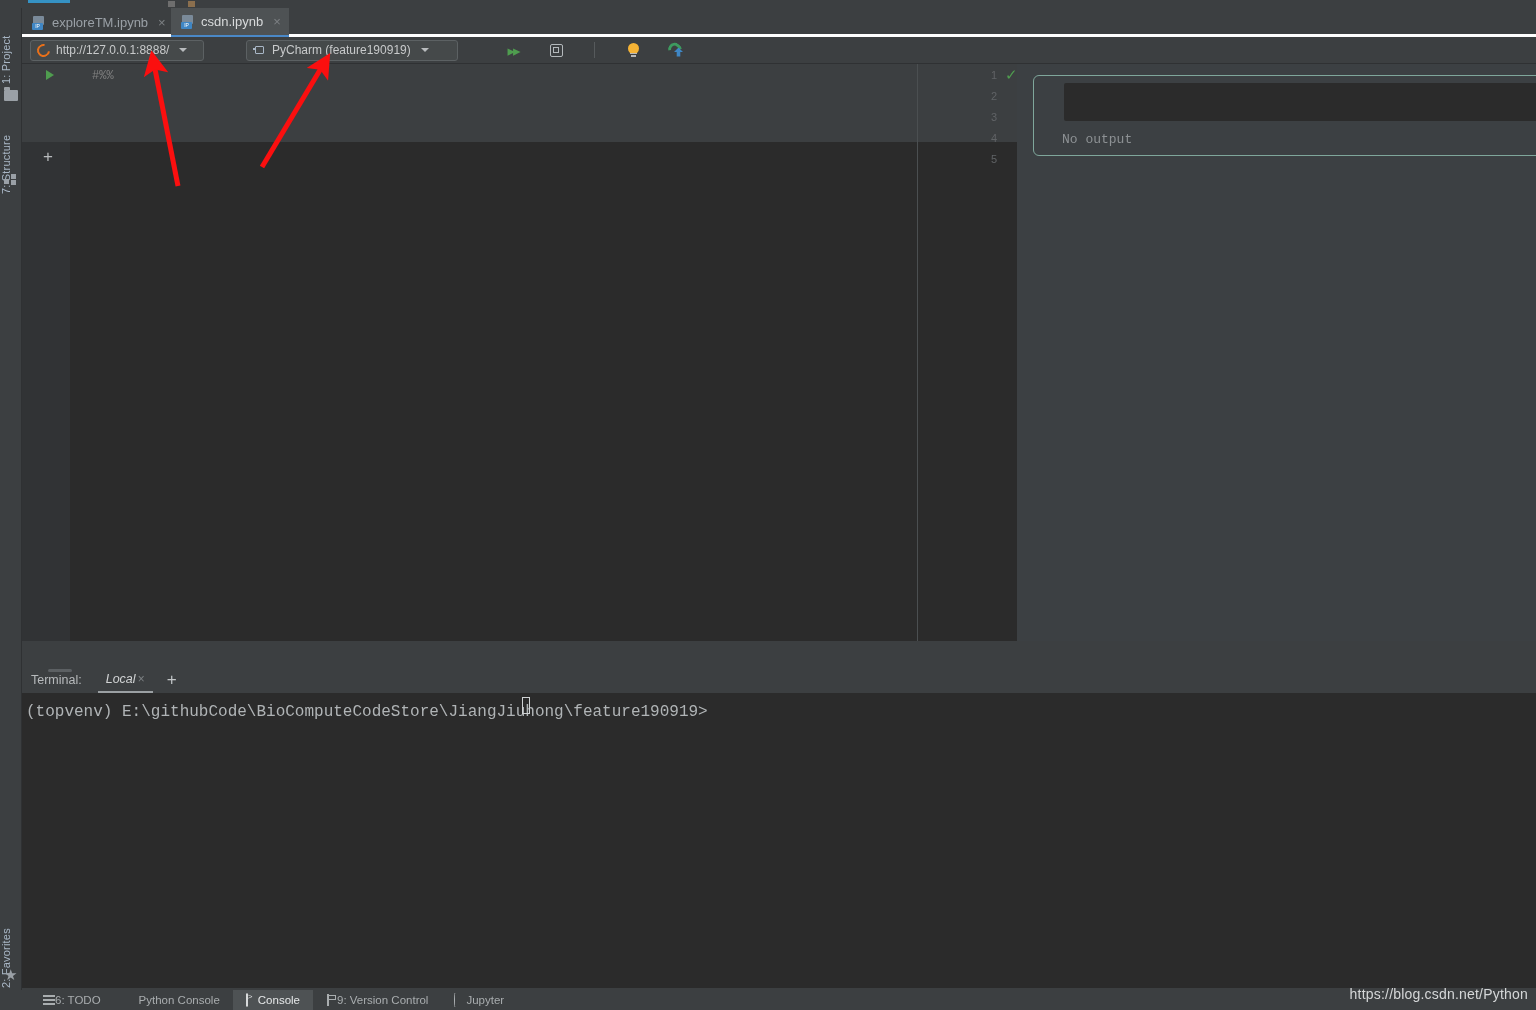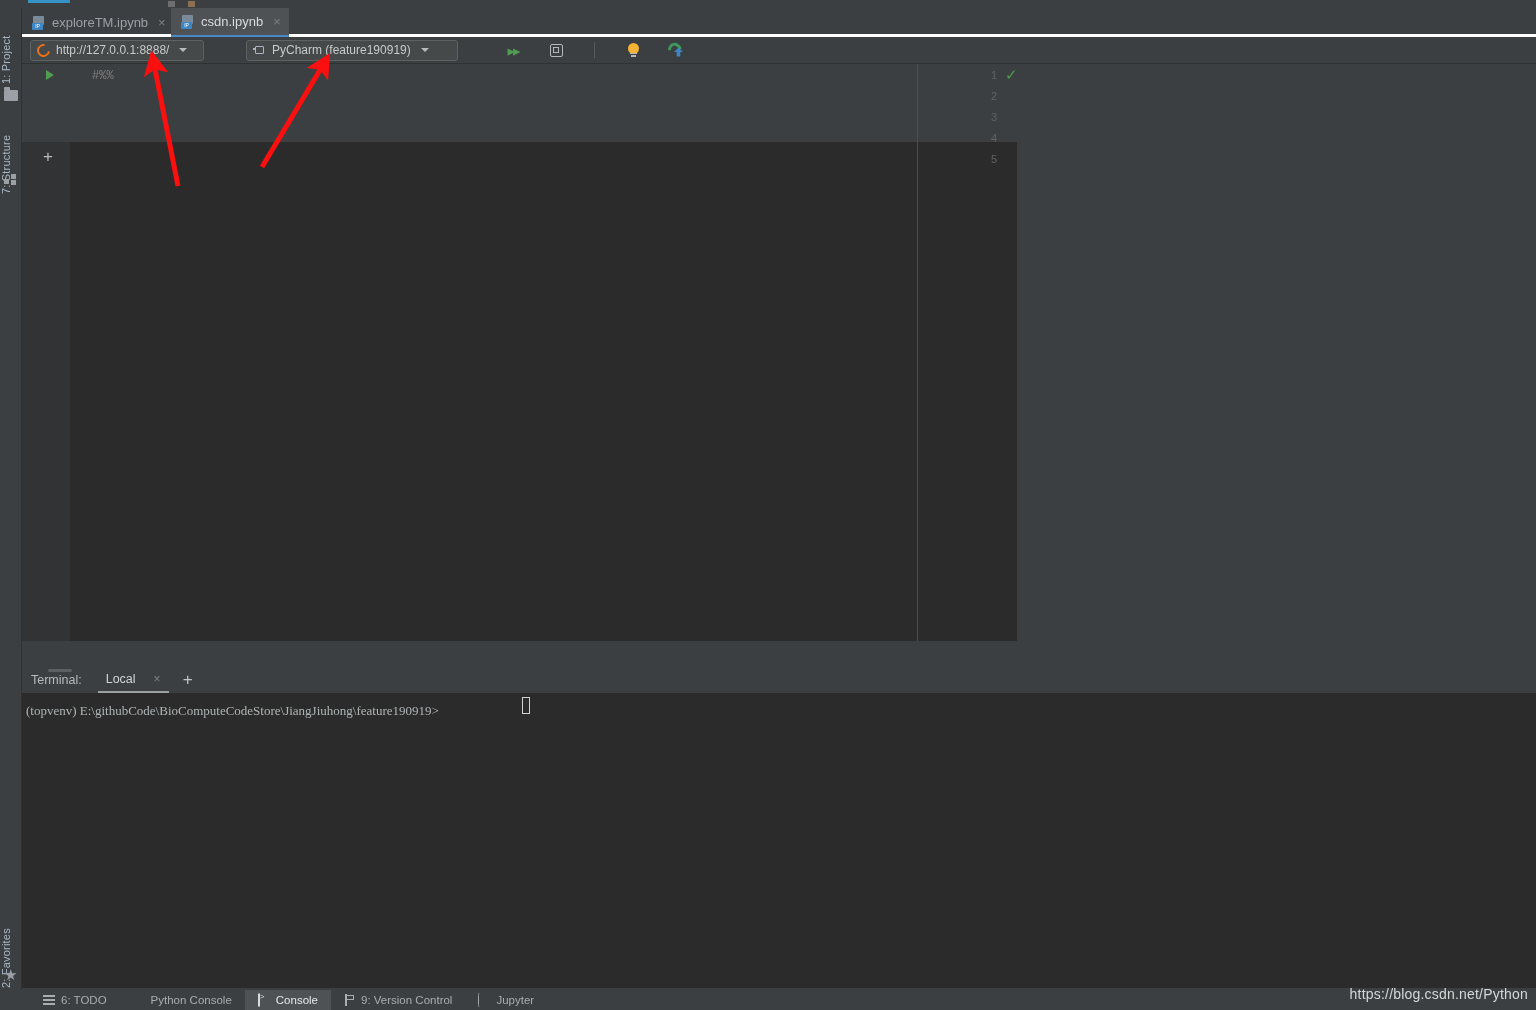--- a/index.html
+++ b/index.html
@@ -283,39 +283,40 @@
     position: absolute; left: 0; top: 0; width: 1514px; height: 27px;
     background: #3c3f41;
     display: flex; align-items: center;
     padding-left: 9px;
     gap: 0;
   }
   .term-label {
     color: #b7babc; font-size: 12.5px; margin-right: 16px;
   }
   .term-tab {
-    height: 27px; display: flex; align-items: center; gap: 18px;
+    height: 27px; display: flex; align-items: center; gap: 2px;
     padding: 0 8px;
     color: #d2d4d5; font-size: 12.5px;
     border-bottom: 2px solid #9ba0a3;
     cursor: pointer;
+    font-style: italic;
   }
   .term-tab .x { color: #7d8184; font-size: 12px; }
   .term-plus {
     margin-left: 14px; color: #c2c5c7; font-size: 17px; line-height: 1;
     cursor: pointer; font-weight: 400;
   }
   .term-body {
     position: absolute; left: 0; top: 27px; width: 1514px; height: 295px;
     background: #2b2b2b;
   }
   .term-line {
     position: absolute; left: 4px; top: 10px;
-    font-family: Liberation Serif, serif;
-    font-size: 13px; color: #b0b4b6;
+    font-family: Liberation Mono, monospace;
+    font-size: 16px; color: #b0b4b6;
     white-space: pre;
     text-align: right;
   }
   .term-cursor {
     position: absolute; left: 522px; top: 697px;
     width: 8px; height: 17px;
     border: 1px solid #d0d3d5;
   }
   .term-scroll {
     position: absolute; left: 48px; top: 669px; width: 24px; height: 3px;
@@ -323,21 +324,21 @@
   }
 
   
   .statusbar {
     position: absolute; left: 0; top: 990px; width: 1536px; height: 20px;
     background: #3c3f41;
     display: flex; align-items: center;
     padding-left: 30px;
   }
   .status-item {
-    height: 20px; display: flex; align-items: center; gap: 6px;
+    height: 20px; display: flex; align-items: center; 
     padding: 0 13px;
     color: #a9adaf; font-size: 11.5px;
     cursor: pointer; white-space: nowrap;
   }
   .status-item.active { background: #4e5254; color: #e6e8e9; }
   .si-glyph { width: 12px; height: 12px; flex: 0 0 auto; position: relative; }
 
   .g-todo i {
     position: absolute; background: #a9adaf; left: 0; width: 12px; height: 1.5px;
   }
@@ -507,20 +508,25 @@
     <div class="add-cell">+</div>
 
     <div class="code-area">
       <div class="code-line" style="top:5px;">#%%</div>
     </div>
 
     <div class="vline" style="left:895px;"></div>
     <div class="check-mark">✓</div>
   </div>
 
+  <div class="output-panel">
+    <div class="output-box"></div>
+    <div class="output-dark"></div>
+    <div class="output-text">No output</div>
+  </div>
 
   <div class="split-gap"></div>
 
   <div class="terminal-panel">
     <div class="term-header">
       <span class="term-label">Terminal:</span>
       <span class="term-tab">
         <span>Local</span>
         <span class="x">×</span>
       </span>

